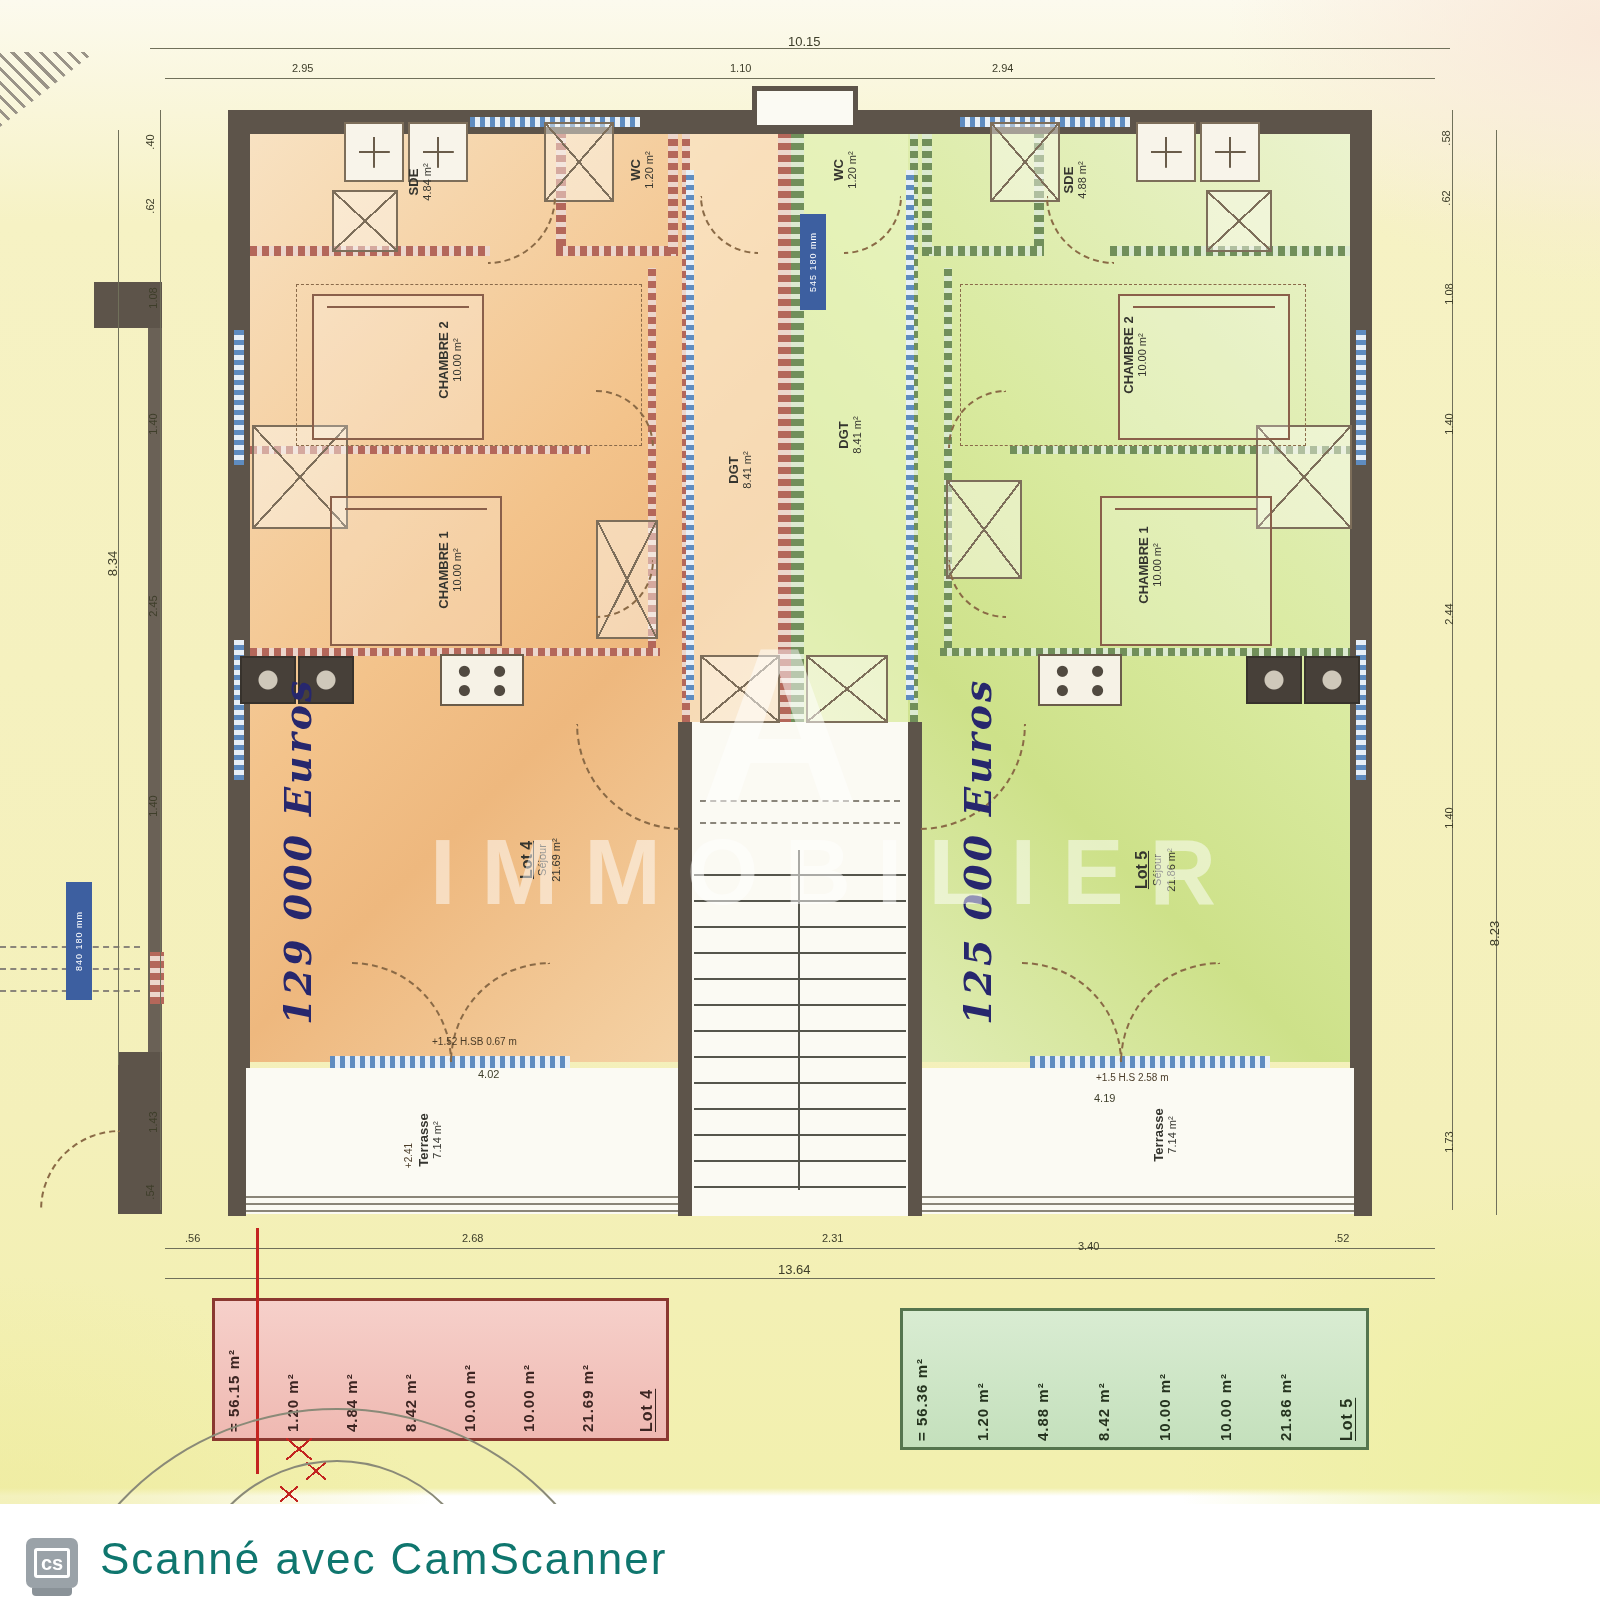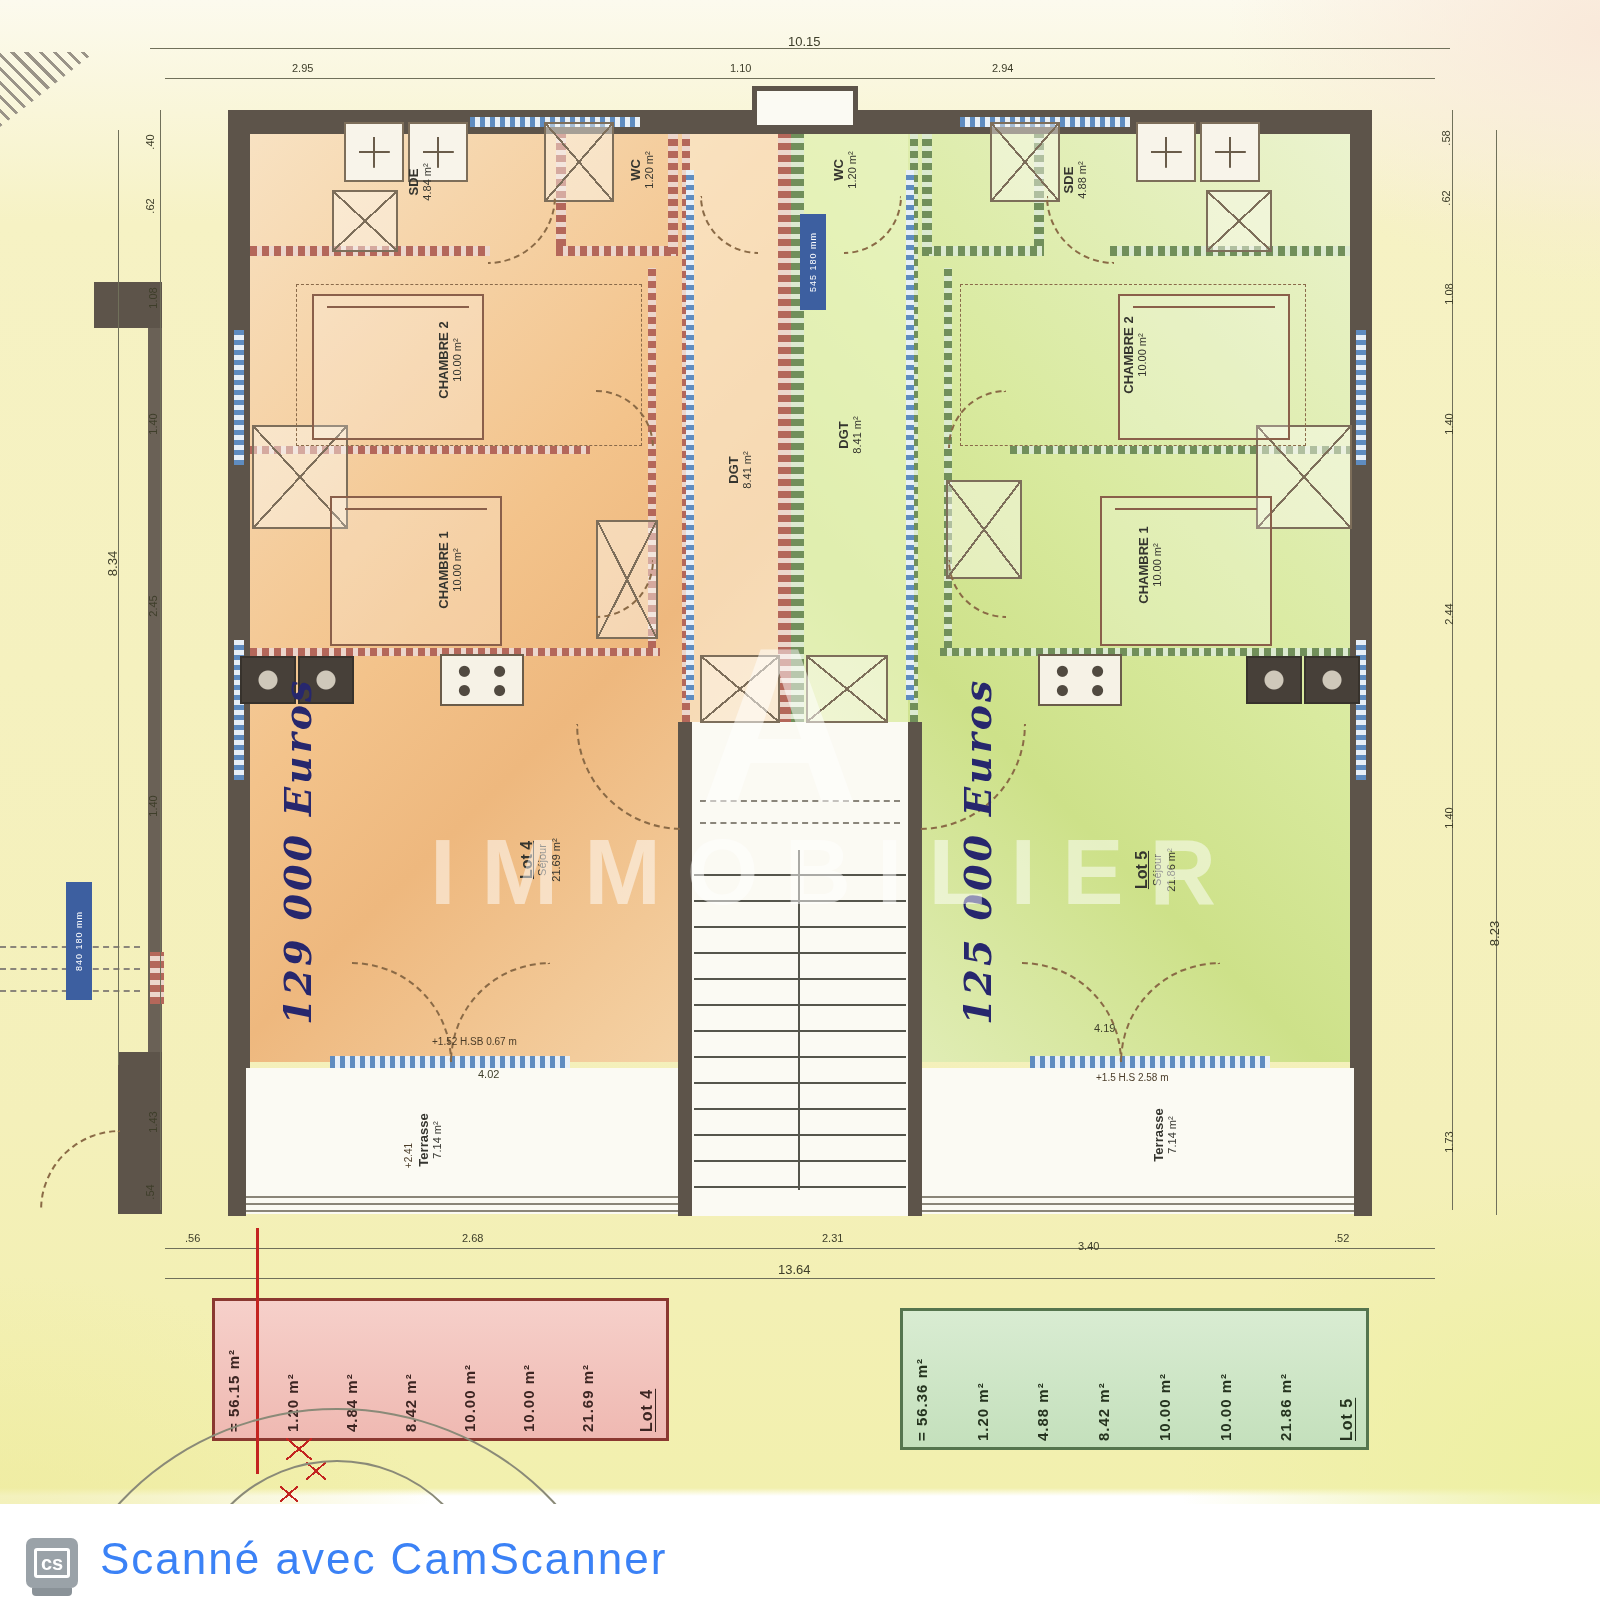--- a/index.html
+++ b/index.html
@@ -68,21 +68,21 @@
   .hatch{position:absolute;background:repeating-linear-gradient(45deg,#9a9488 0 3px, rgba(0,0,0,0) 3px 10px);clip-path:polygon(0 0,100% 0,0 100%);}
   .dash{position:absolute;border-top:2px dashed #8a857a;}
   .redx{position:absolute;background:
       linear-gradient(to top right, transparent calc(50% - 1px), #c32420 calc(50% - 1px) calc(50% + 1px), transparent calc(50% + 1px)),
       linear-gradient(to bottom right, transparent calc(50% - 1px), #c32420 calc(50% - 1px) calc(50% + 1px), transparent calc(50% + 1px));}
   .footer{position:absolute;left:0;top:1504px;width:1600px;height:96px;background:#fff;}
   .cs-badge{position:absolute;left:26px;top:34px;width:52px;height:50px;background:#9aa2a8;border-radius:7px;
     display:flex;align-items:center;justify-content:center;}
   .cs-badge::after{content:"";position:absolute;left:6px;right:6px;bottom:-8px;height:8px;background:#8a9298;border-radius:0 0 4px 4px;}
   .cs-inner{border:3px solid #fff;color:#fff;font-weight:bold;font-size:20px;line-height:1;padding:2px 4px;border-radius:3px;}
-  .scan-text{position:absolute;left:100px;top:30px;font-size:44px;color:#3b82f6;letter-spacing:2px;}
+  .scan-text{position:absolute;left:100px;top:30px;font-size:44px;color:#0f766e;letter-spacing:2px;}
 </style>
 </head>
 <body>
 
 <div class="page">
 
   <div class="hatch" style="left:0;top:52px;width:95px;height:75px;"></div>
   <div class="wall" style="left:148px;top:282px;width:14px;height:930px;background:#6a6156;"></div>
   <div class="wall" style="left:94px;top:282px;width:68px;height:46px;"></div>
   <div class="wall" style="left:118px;top:1052px;width:44px;height:162px;"></div>
@@ -309,21 +309,21 @@
   <div class="dim dimv" style="left:1438px;top:132px;">.58</div>
   <div class="dim dimv" style="left:1438px;top:192px;">.62</div>
   <div class="dim dimv" style="left:1438px;top:288px;">1.08</div>
   <div class="dim dimv" style="left:1438px;top:418px;">1.40</div>
   <div class="dim dimv" style="left:1438px;top:608px;">2.44</div>
   <div class="dim dimv" style="left:1438px;top:812px;">1.40</div>
   <div class="dim dimv" style="left:1482px;top:926px;font-size:13px;">8.23</div>
   <div class="dim dimv" style="left:1438px;top:1136px;">1.73</div>
 
   <div class="dim" style="left:478px;top:1068px;">4.02</div>
-  <div class="dim" style="left:1094px;top:1022px;">4.19</div>
+  <div class="dim" style="left:1094px;top:1092px;">4.19</div>
 
   <div class="wm" style="left:700px;top:600px;font-size:220px;">A</div>
   <div class="wm" style="left:430px;top:820px;font-size:92px;letter-spacing:26px;">IMMOBILIER</div>
 
   <div class="tbl tbl4" style="left:212px;top:1298px;width:431px;height:125px;">
     <div class="cell title">Lot 4</div>
     <div class="cell">21.69 m²</div>
     <div class="cell">10.00 m²</div>
     <div class="cell">10.00 m²</div>
     <div class="cell">8.42 m²</div>

